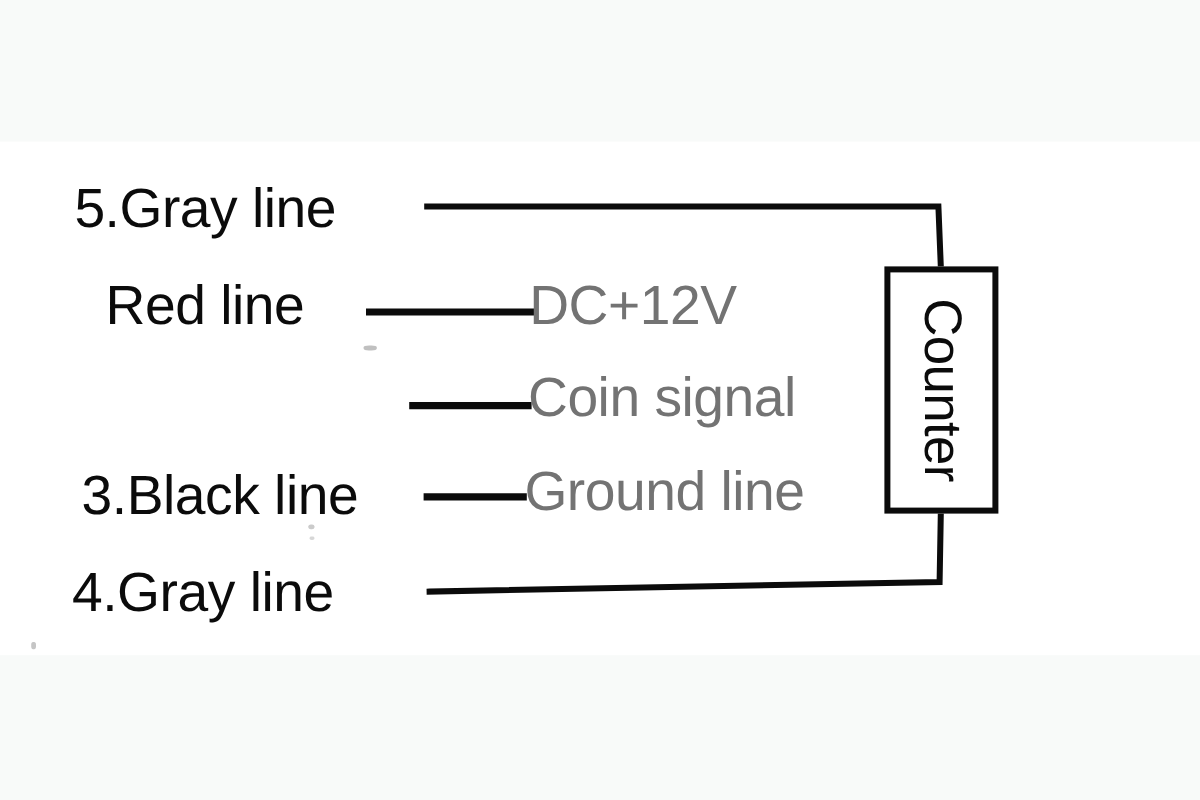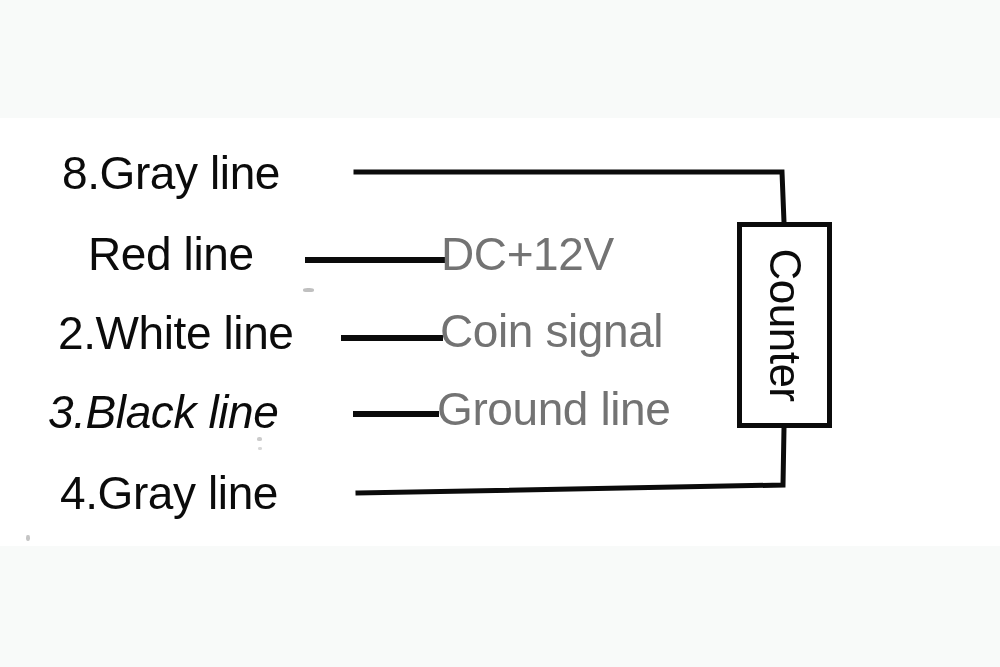--- a/index.html
+++ b/index.html
@@ -99,27 +99,26 @@
 
     <line x1="308" y1="260" x2="443" y2="260" stroke="#0b0b0b" stroke-width="6" stroke-linecap="square"></line>
 
     <line x1="344" y1="338" x2="440" y2="338" stroke="#0b0b0b" stroke-width="6" stroke-linecap="square"></line>
 
     <line x1="356" y1="414" x2="436" y2="414" stroke="#0b0b0b" stroke-width="6" stroke-linecap="square"></line>
 
     <path d="M 358 493 L 783 485 L 784 428" fill="none" stroke="#0b0b0b" stroke-width="5" stroke-linecap="square" stroke-linejoin="miter"></path>
   </svg>
 
-  <div class="wire-label" style="left:62px;  top:150px;">8.Gray line</div>
+  <div class="wire-label" style="left:62px;  top:150px;">5.Gray line</div>
 
   <div class="wire-label" style="left:88px; top:231px;">Red line</div>
 
-  <div class="wire-label" style="left:58px;  top:310px;">2.White line</div>
 
-  <div class="wire-label" style="left:48px;  top:389px;font-style:italic;">3.Black line</div>
+  <div class="wire-label" style="left:68px;  top:389px;">3.Black line</div>
 
   <div class="wire-label" style="left:60px;  top:470px;">4.Gray line</div>
 
   <div class="signal-label" style="left:441px; top:231px;">DC+12V</div>
 
   <div class="signal-label" style="left:437px; top:386px;">Ground line</div>
 
   <div class="signal-label" style="left:440px; top:308px;">Coin signal</div>
 
   <div class="counter-box">

